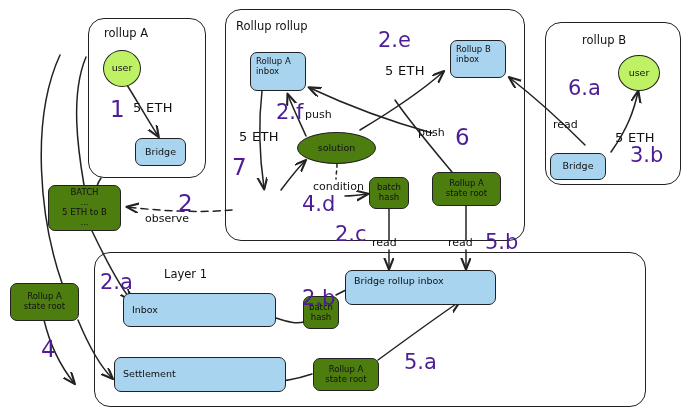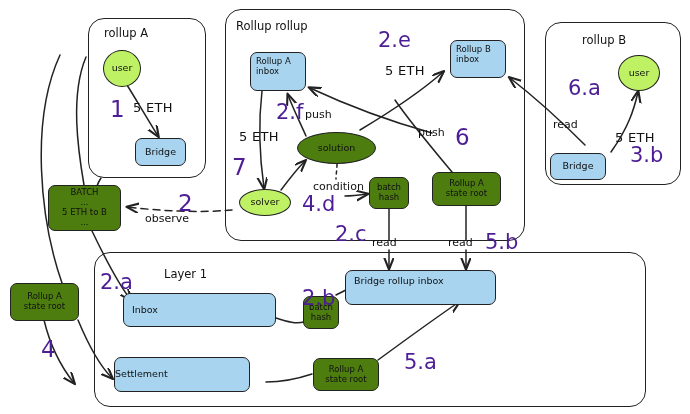--- a/index.html
+++ b/index.html
@@ -168,39 +168,38 @@
     <span>inbox</span>
   </div>
 
   <div class="node box blue multiline nodetext-sm" style="left:450px; top:40px; width:56px; height:38px; align-items:flex-start; justify-content:flex-start; padding:4px 0 0 5px;">
     <span>Rollup B</span>
     <span>inbox</span>
   </div>
 
   <div class="node ellipse pink nodetext" style="left:297px; top:132px; width:79px; height:32px;">solution</div>
 
-  <div class="node ellipse green nodetext" style="left:239px; top:189px; width:52px; height:27px;">solver</div>
 
   <div class="node box pink multiline nodetext-sm" style="left:369px; top:177px; width:40px; height:32px;">
     <span>batch</span>
     <span>hash</span>
   </div>
 
   <div class="node box pink multiline nodetext-sm" style="left:432px; top:172px; width:69px; height:34px;">
     <span>Rollup A</span>
     <span>state root</span>
   </div>
 
   <div class="node ellipse green nodetext" style="left:618px; top:55px; width:42px; height:36px;">user</div>
 
   <div class="node box blue nodetext" style="left:550px; top:153px; width:56px; height:27px;">Bridge</div>
 
   <div class="node box blue nodetext" style="left:123px; top:293px; width:153px; height:34px; justify-content:flex-start; padding-left:8px;">Inbox</div>
 
-  <div class="node box blue nodetext" style="left:114px; top:357px; width:136px; height:35px; justify-content:flex-start; padding-left:0;text-align:right;">Settlement</div>
+  <div class="node box blue nodetext" style="left:114px; top:357px; width:172px; height:35px; justify-content:flex-start; padding-left:8px;text-align:right;">Settlement</div>
 
   <div class="node box pink multiline nodetext-sm" style="left:303px; top:296px; width:36px; height:33px;">
     <span>batch</span>
     <span>hash</span>
   </div>
 
   <div class="node box pink multiline nodetext-sm" style="left:313px; top:358px; width:66px; height:33px;">
     <span>Rollup A</span>
     <span>state root</span>
   </div>

